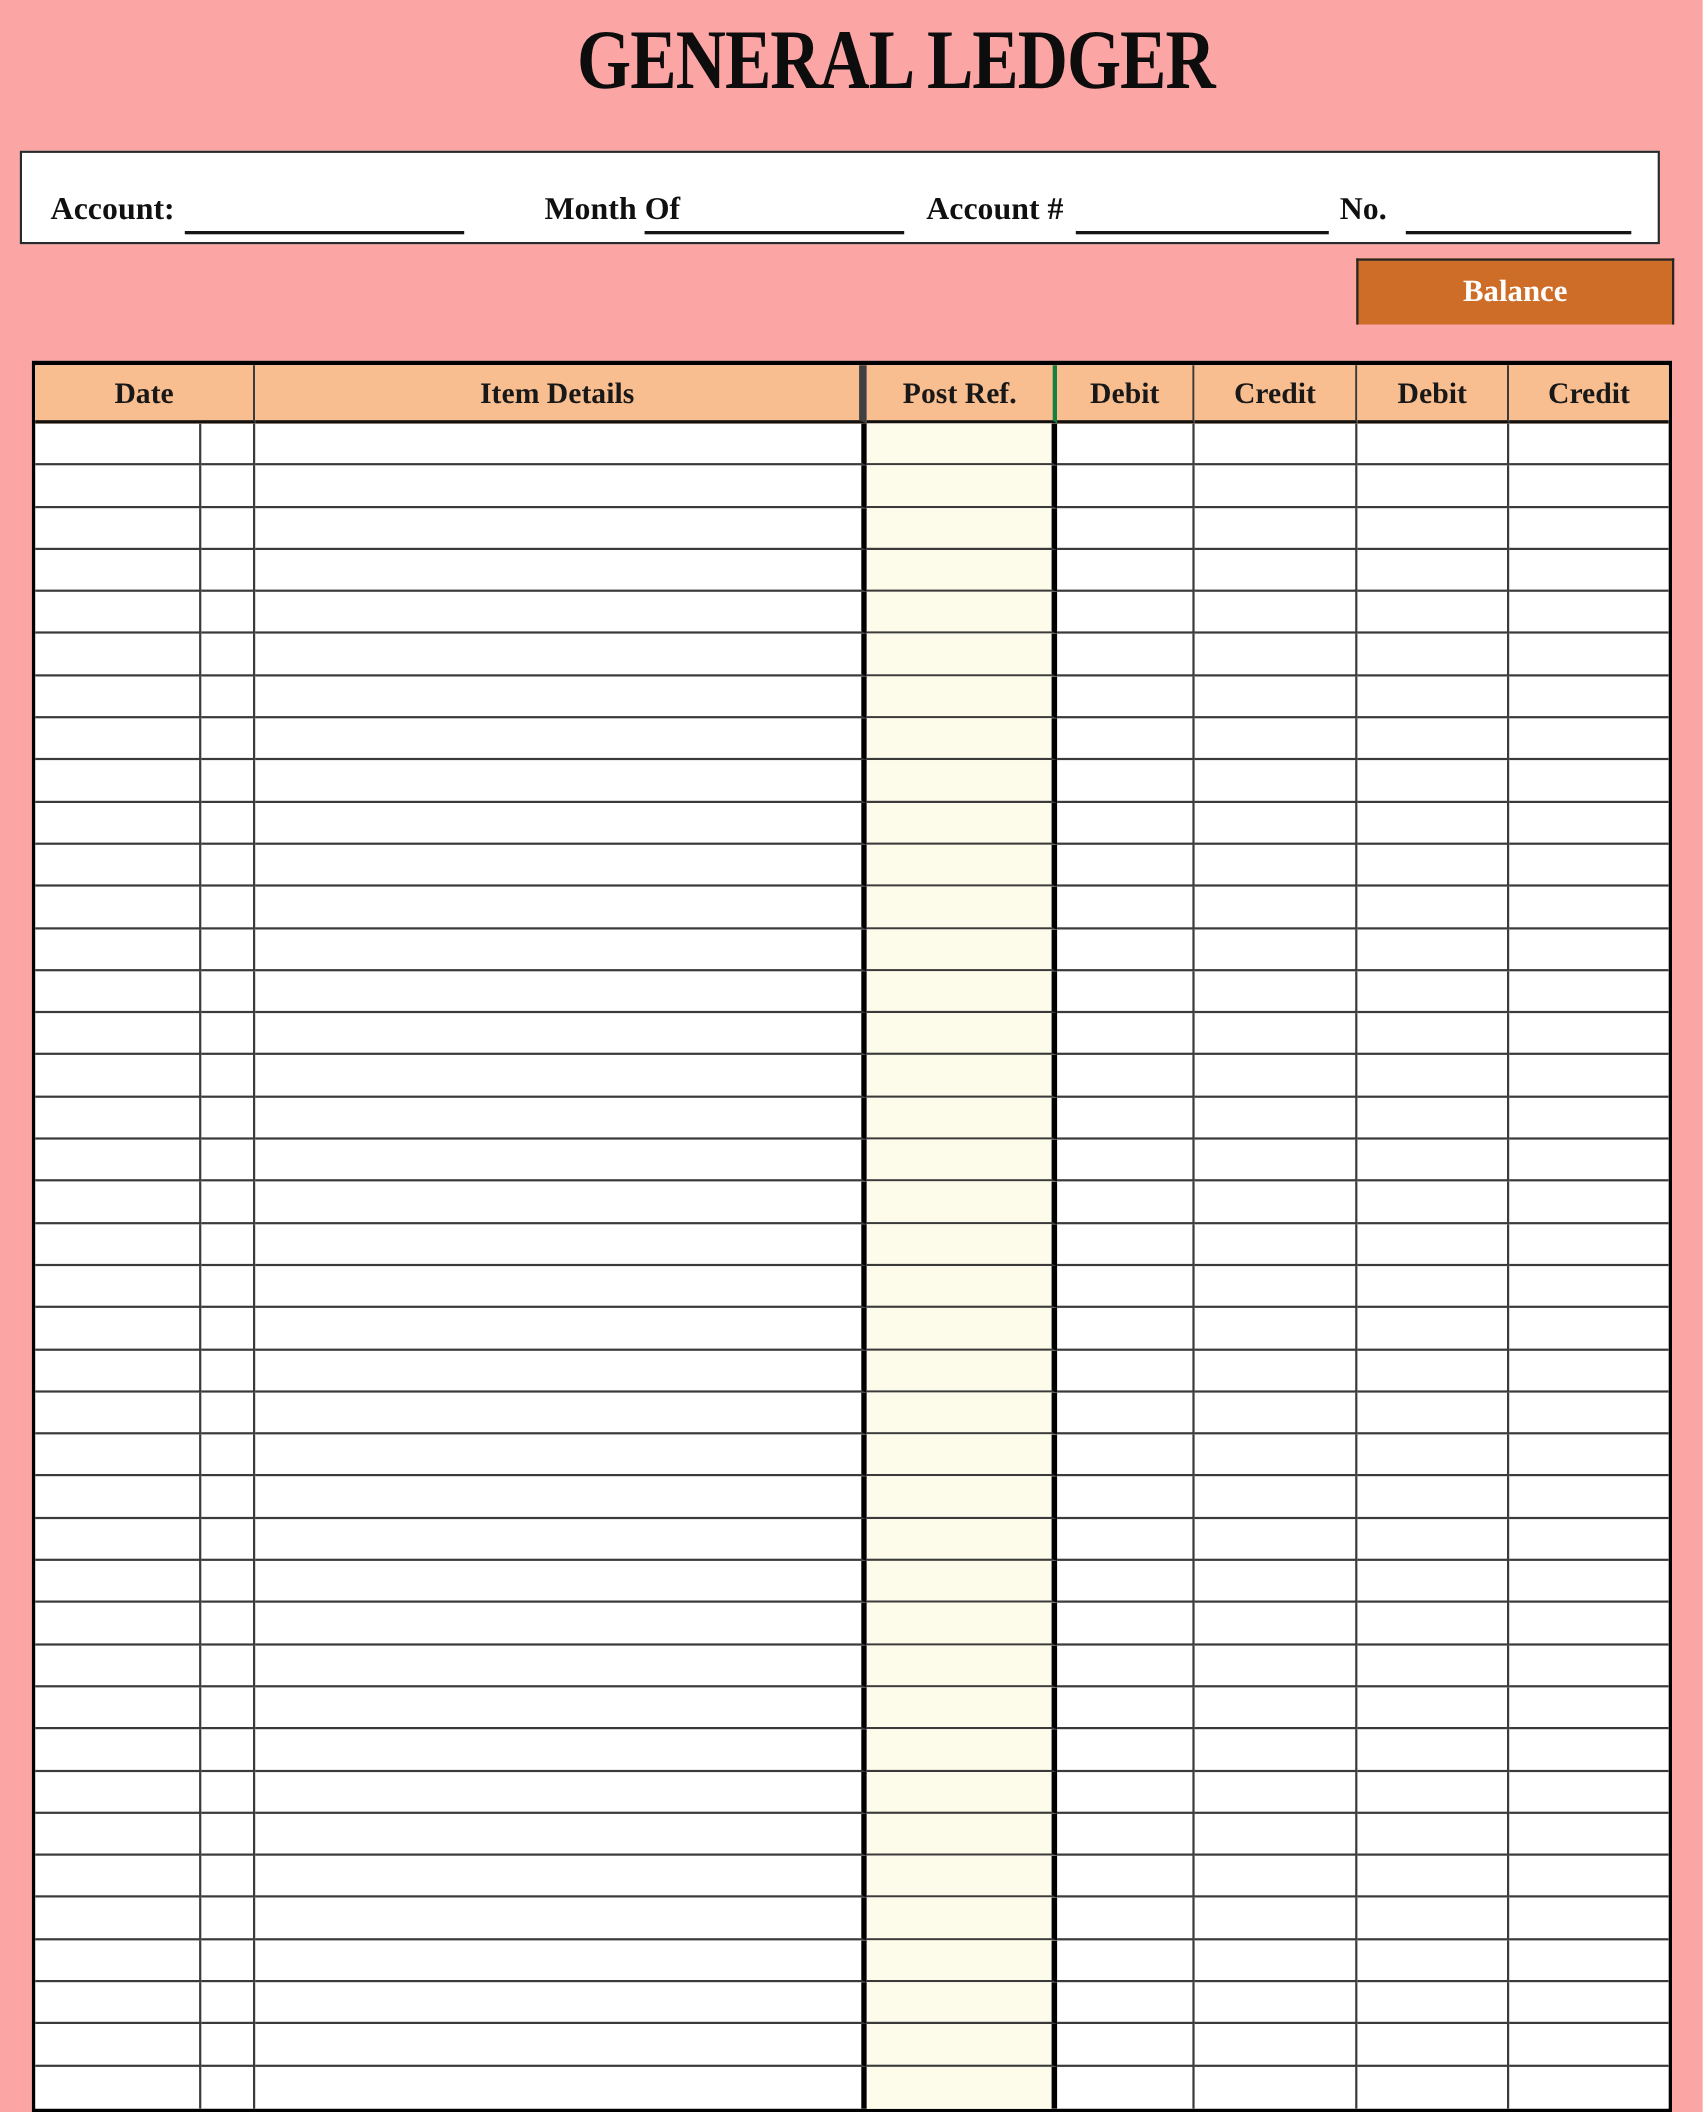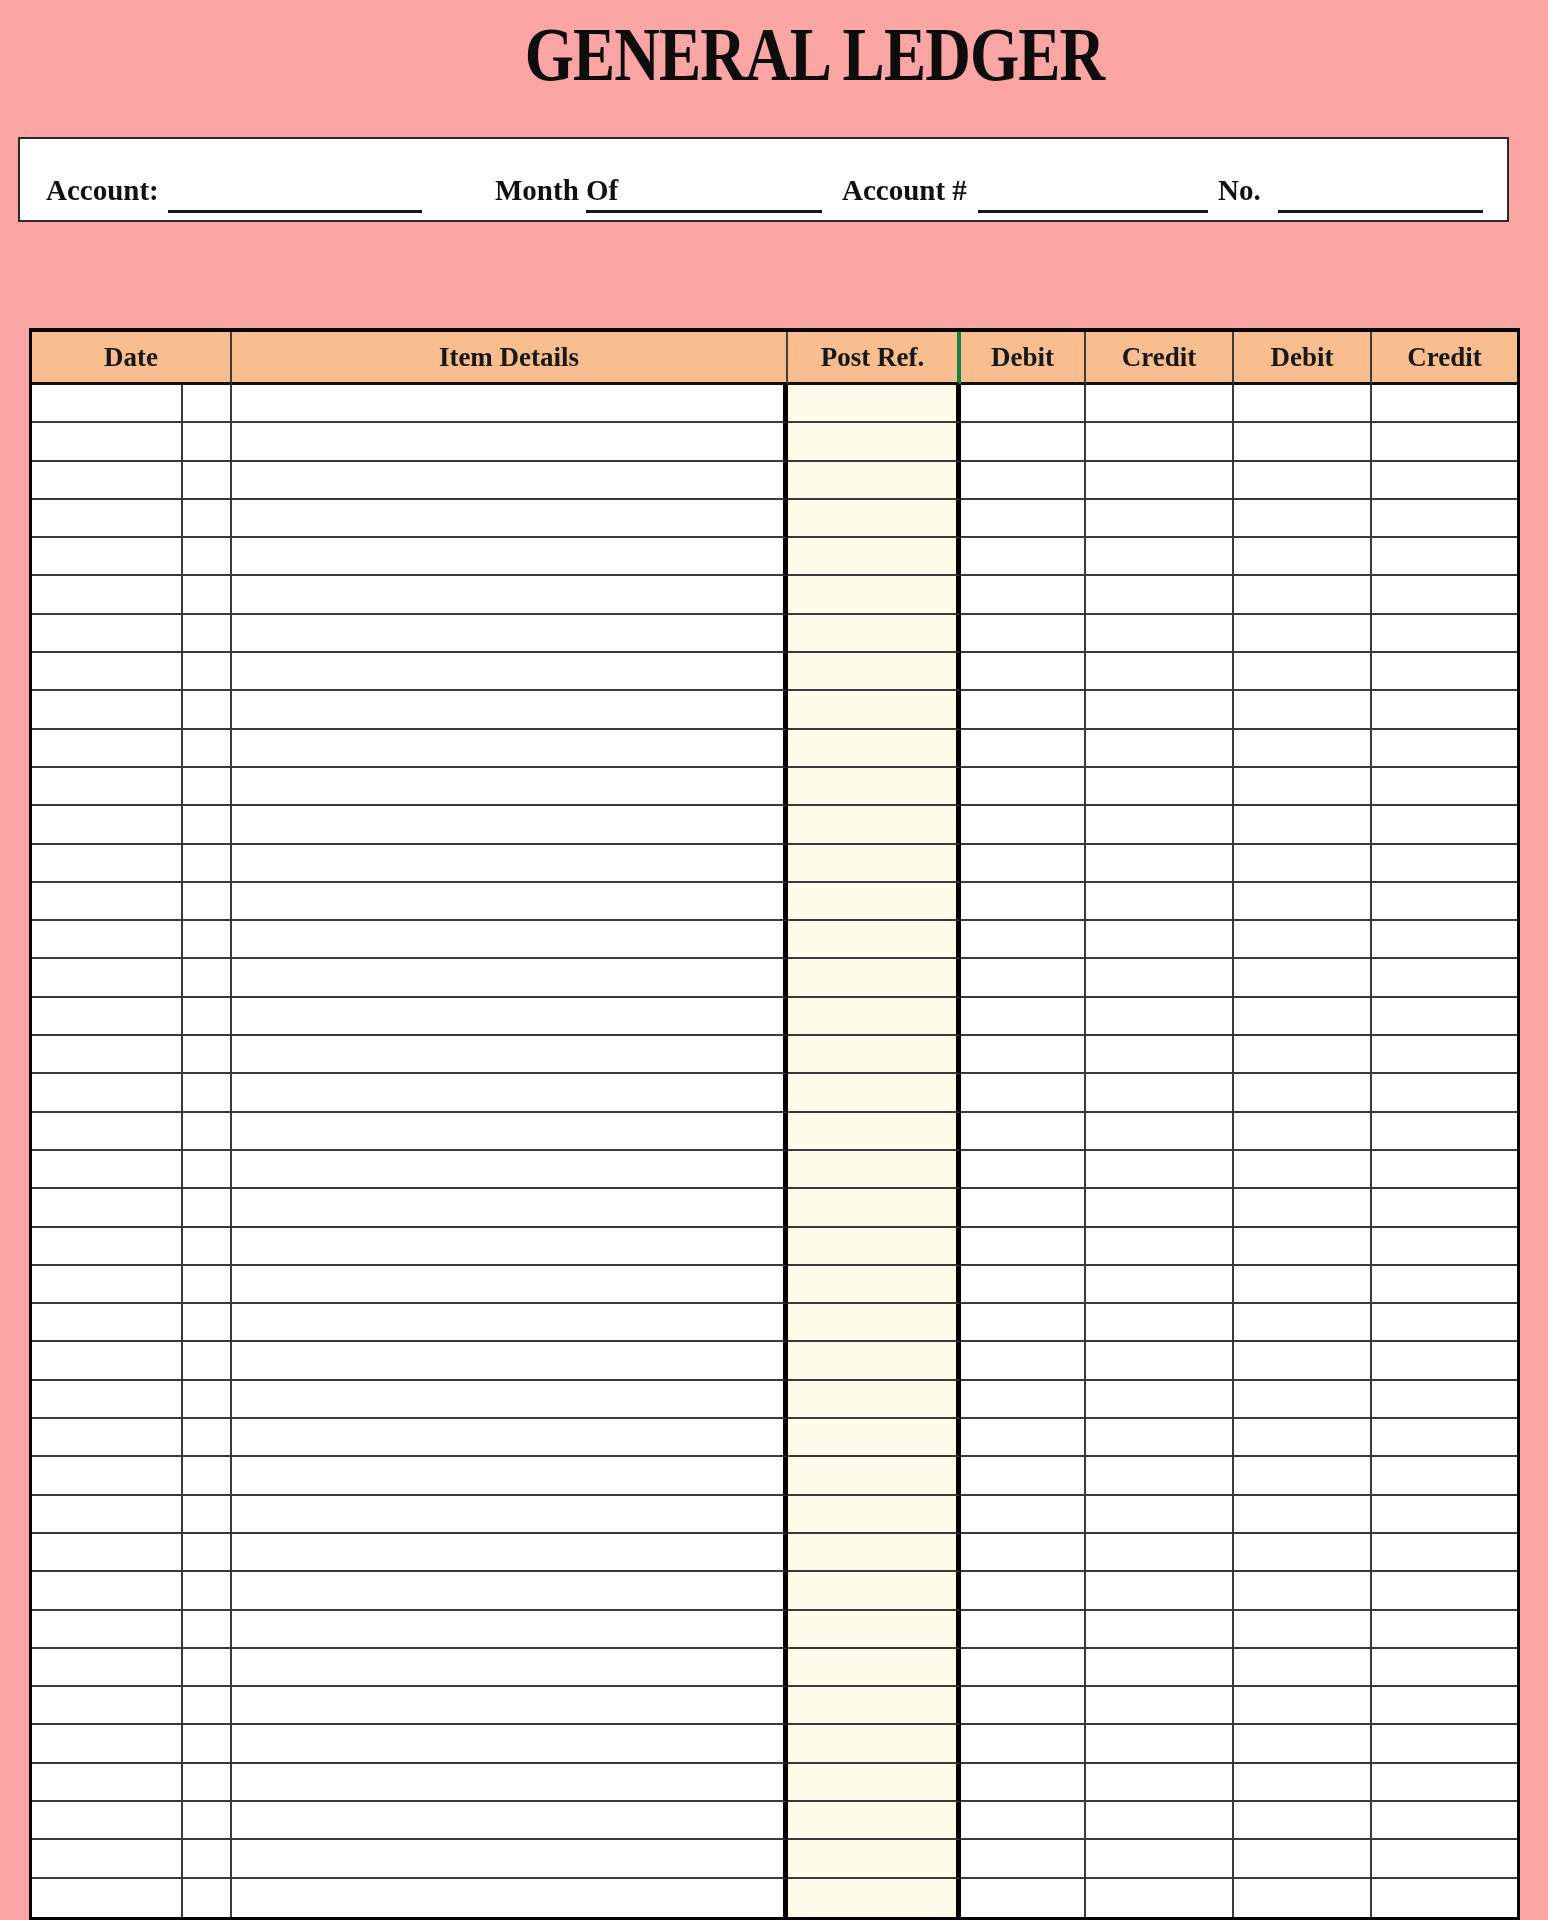--- a/index.html
+++ b/index.html
@@ -113,21 +113,21 @@
     border-bottom: 3px solid #111111;
     display: flex;
     align-items: center;
     justify-content: center;
     font-size: 27px;
     font-weight: bold;
     color: #181818;
     line-height: 1;
   }
   .h-date   { grid-column: 1 / 3; }
-  .h-item   { border-right: 2px solid #404040; }
+  .h-item   { border-right: 7px solid #404040; }
   .h-postref{ border-right: 4px solid #15803d; }
   .h-bcredit{ border-right: none; }
 
   .c-item    { border-right: 5px solid #000000; }
   .c-postref { border-right: 5px solid #000000; background: var(--post-ref-fill, #FDFBEA); }
   .c-bal-credit { border-right: none; }
   .last-row  { border-bottom: none; }
 </style>
 </head>
 <body>
@@ -145,20 +145,21 @@
     <span class="ilabel lbl-month">Month Of</span>
     <span class="blank blank-month"></span>
 
     <span class="ilabel lbl-acctnum">Account #</span>
     <span class="blank blank-acctnum"></span>
 
     <span class="ilabel lbl-no">No.</span>
     <span class="blank blank-no"></span>
   </div>
 
+  <div class="balance-head">Balance</div>
 
   <div class="ledger">
     <div class="cell head h-date">Date</div>
     <div class="cell head h-item">Item Details</div>
     <div class="cell head h-postref">Post Ref.</div>
     <div class="cell head h-debit">Debit</div>
     <div class="cell head h-credit">Credit</div>
     <div class="cell head h-bdebit">Debit</div>
     <div class="cell head h-bcredit">Credit</div>
 

